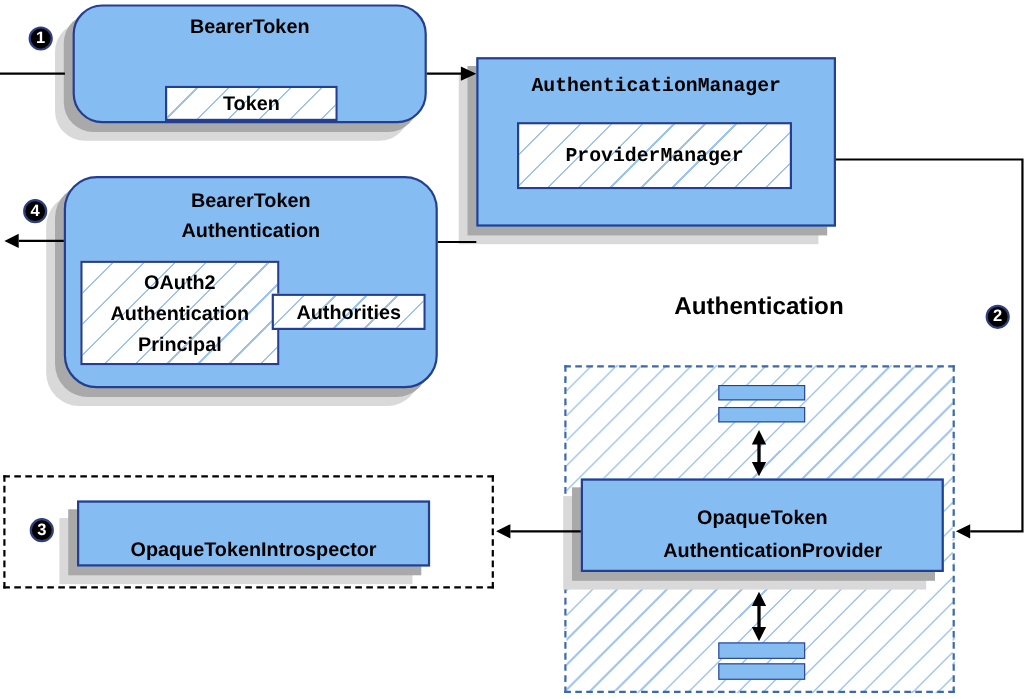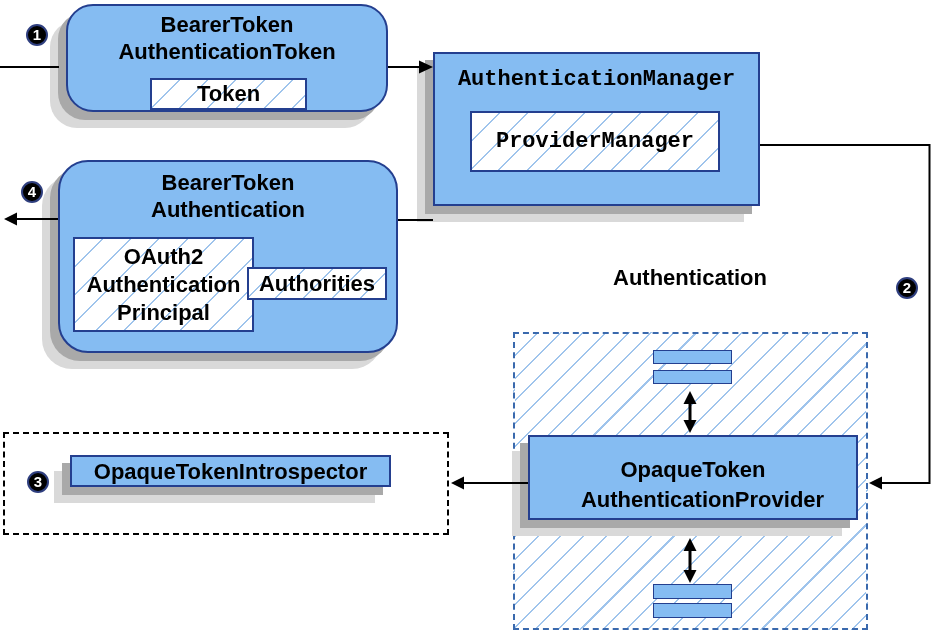--- a/index.html
+++ b/index.html
@@ -15,21 +15,21 @@
     position:relative;width:932px;height:635px;background:#fff;overflow:hidden;
     font-family:"Liberation Sans",sans-serif;font-weight:bold;color:#000;
   }
   .box{
     position:absolute;box-sizing:border-box;background:var(--fill);
     border:2px solid var(--navy);
     box-shadow:-8px 8px 0 0 var(--shadow1),-16px 16px 0 0 var(--shadow2);
     display:flex;flex-direction:column;align-items:center;
   }
   .rounded{border-radius:27px;}
-  .title{font-size:22px;line-height:27px;text-align:center;white-space:nowrap;}
+  .title{font-size:18px;line-height:27px;text-align:center;white-space:nowrap;}
   .hatch{
     position:absolute;box-sizing:border-box;border:2px solid var(--navy);
     background-color:#fff;
     background-image:repeating-linear-gradient(135deg,rgba(0,0,0,0) 0 18.5px,var(--hatch) 18.5px 20px);
     display:flex;flex-direction:column;align-items:center;justify-content:center;
   }
   .hatch .title{line-height:28px;}
   .providers-region{
     position:absolute;box-sizing:border-box;border:2px dashed var(--dash-blue);
     background-color:#fff;
@@ -71,27 +71,26 @@
   <div class="bar" style="left:653px;top:584px;height:15px;"></div>
   <div class="bar" style="left:653px;top:603px;height:15px;"></div>
 
   <div class="box" style="left:528px;top:435px;width:330px;height:85px;padding-top:18px;">
     <span class="title" style="line-height:30px;">OpaqueToken</span>
     <span class="title" style="line-height:30px;margin-left:19px;">AuthenticationProvider</span>
   </div>
 
   <div class="black-dashed" style="left:3px;top:432px;width:446px;height:103px;"></div>
 
-  <div class="box" style="left:70px;top:455px;width:321px;height:32px;justify-content:flex-end;">
+  <div class="box" style="left:70px;top:455px;width:321px;height:60px;justify-content:flex-end;">
     <span class="title">OpaqueTokenIntrospector</span>
   </div>
 
   <div class="box rounded" style="left:66px;top:4px;width:322px;height:108px;padding-top:5px;">
     <span class="title">BearerToken</span>
-    <span class="title">AuthenticationToken</span>
     <div class="hatch" style="left:82px;top:72px;width:157px;height:32px;">
       <span class="title">Token</span>
     </div>
   </div>
 
   <div class="box" style="left:433px;top:52px;width:327px;height:154px;padding-top:12px;font-family:Liberation Mono, monospace;">
     <span class="title">AuthenticationManager</span>
     <div class="hatch" style="left:35px;top:57px;width:250px;height:61px;">
       <span class="title">ProviderManager</span>
     </div>

